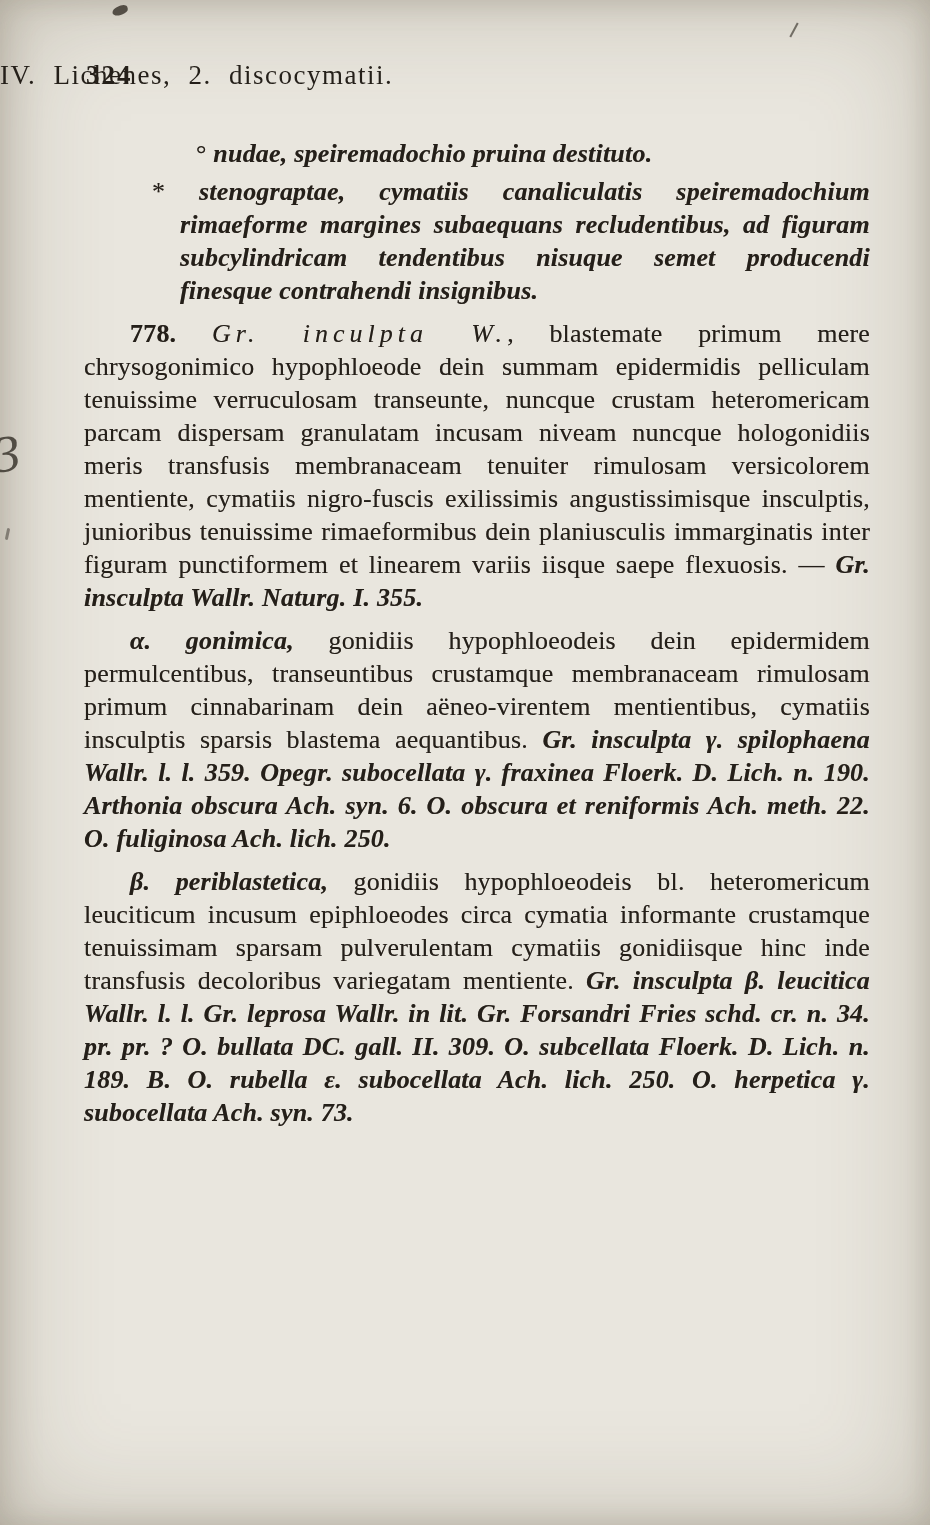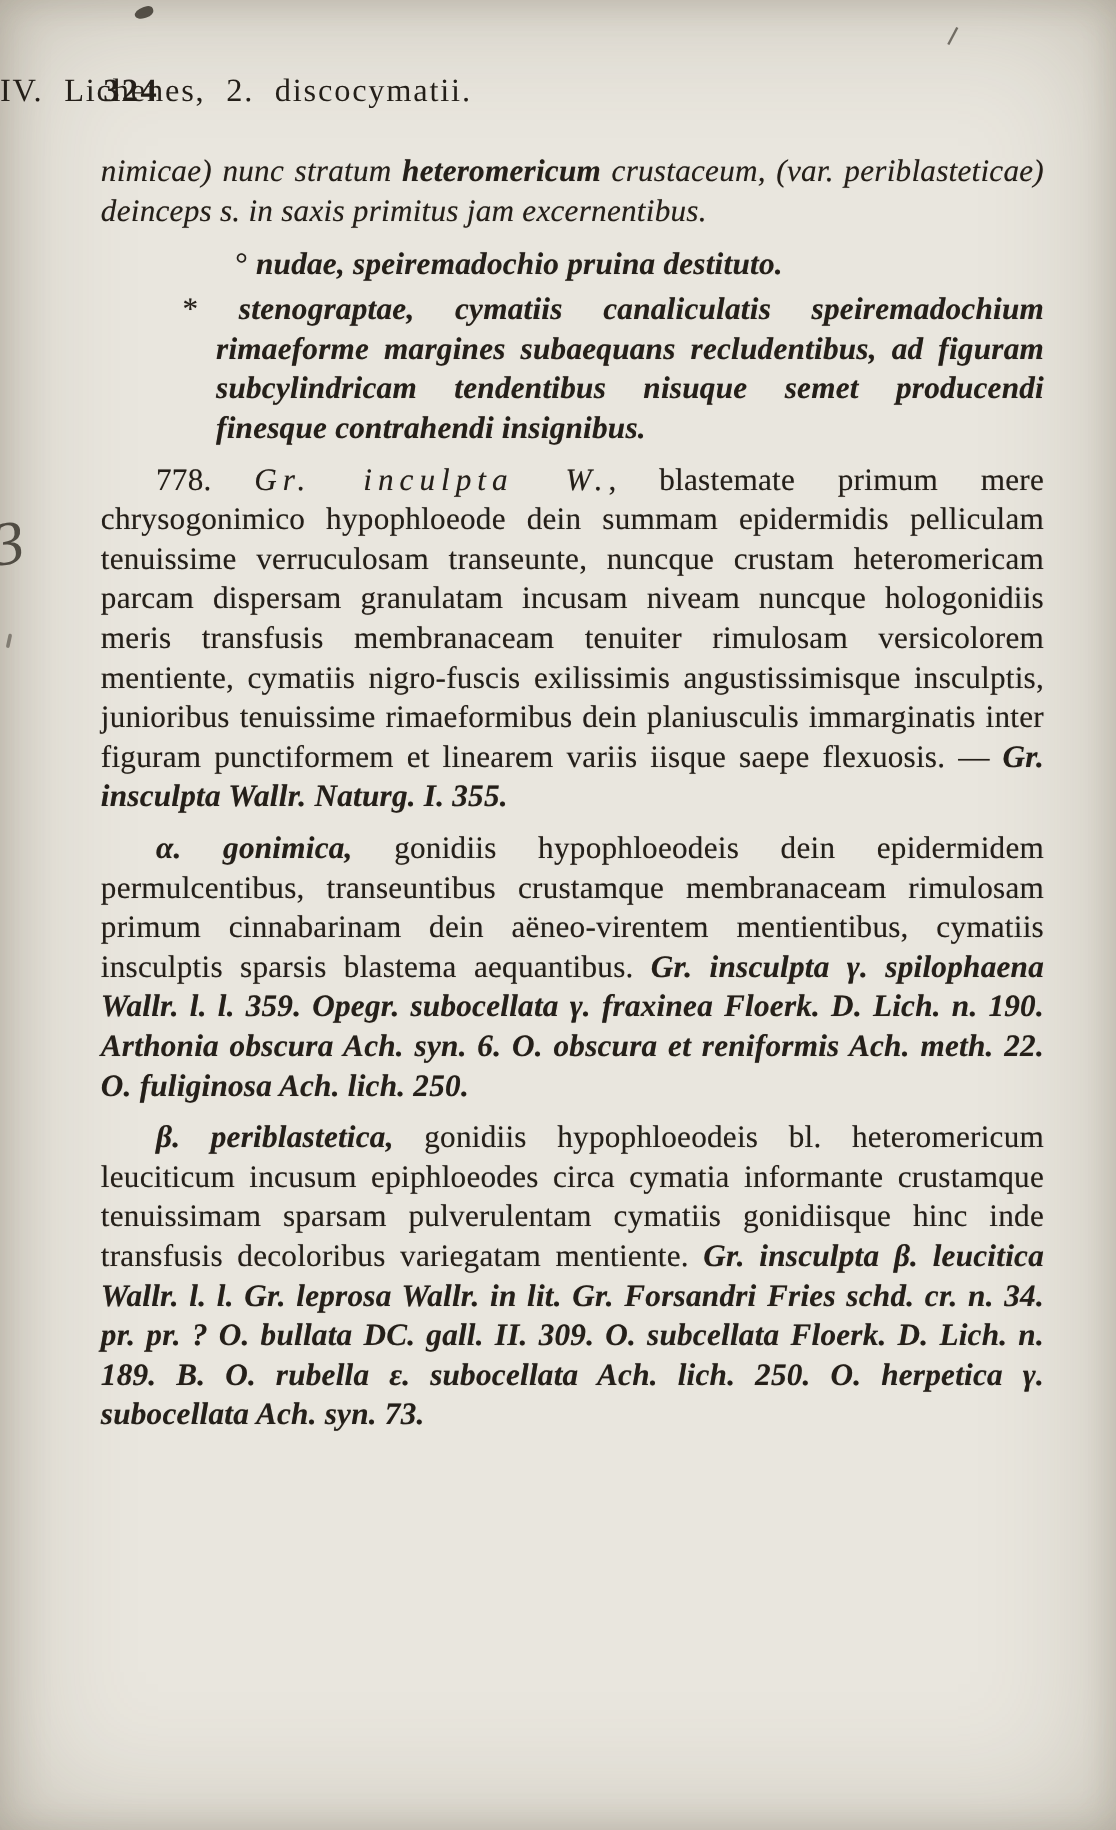--- a/index.html
+++ b/index.html
@@ -55,21 +55,21 @@
   }
 
   .para { margin: 0; }
   .para.flush  { text-indent: 0; }
   .para.inset  { margin: 5px 0 0 96px; text-indent: -28px; }
   .para.inset2 { margin: 11px 0 3px 112px; text-align: left; text-indent: 0; }
   .para.indent { text-indent: 46px; margin-top: 10px; }
 
   .seg-r  { font-style: normal; }
   .seg-i  { font-style: italic; }
-  .seg-b  { font-weight: normal; }
+  .seg-b  { font-weight: bold; }
   .seg-bi { font-style: italic; font-weight: bold; }
   .seg-bisp {
     font-style: italic;
     font-weight: normal;
     letter-spacing: 5px;
     word-spacing: 3px;
   }
 
   
   .margin-note {
@@ -116,21 +116,20 @@
     <span class="running-title">IV. Lichenes, 2. discocymatii.</span>
   </div>
 
   <div class="margin-note">3</div>
 
   <div class="artifact artifact-top"></div>
   <div class="artifact artifact-tr"></div>
   <div class="artifact artifact-left"></div>
 
   <div class="text-body">
-      <p class="para flush"><span class="seg-i">nimicae) nunc stratum </span><span class="seg-bi">heteromericum</span><span class="seg-i"> crustaceum, (var. periblasteticae) deinceps s. in saxis primitus jam excernentibus.</span></p>
       <p class="para inset2"><span class="seg-r">° </span><span class="seg-bi">nudae, speiremadochio pruina destituto.</span></p>
       <p class="para inset"><span class="seg-r">* </span><span class="seg-bi">stenograptae, cymatiis canaliculatis speiremadochium rimaeforme margines subaequans recludentibus, ad figuram subcylindricam tendentibus nisuque semet producendi finesque contrahendi insignibus.</span></p>
       <p class="para indent"><span class="seg-b">778. </span><span class="seg-bisp">Gr. inculpta W.</span><span class="seg-r">, blastemate primum mere chrysogonimico hypophloeode dein summam epidermidis pelliculam tenuissime verruculosam transeunte, nuncque crustam heteromericam parcam dispersam granulatam incusam niveam nuncque hologonidiis meris transfusis membranaceam tenuiter rimulosam versicolorem mentiente, cymatiis nigro-fuscis exilissimis angustissimisque insculptis, junioribus tenuissime rimaeformibus dein planiusculis immarginatis inter figuram punctiformem et linearem variis iisque saepe flexuosis. — </span><span class="seg-bi">Gr. insculpta Wallr. Naturg. I. 355.</span></p>
       <p class="para indent"><span class="seg-bi">α. gonimica,</span><span class="seg-r"> gonidiis hypophloeodeis dein epidermidem permulcentibus, transeuntibus crustamque membranaceam rimulosam primum cinnabarinam dein aëneo-virentem mentientibus, cymatiis insculptis sparsis blastema aequantibus. </span><span class="seg-bi">Gr. insculpta γ. spilophaena Wallr. l. l. 359. Opegr. subocellata γ. fraxinea Floerk. D. Lich. n. 190. Arthonia obscura Ach. syn. 6. O. obscura et reniformis Ach. meth. 22. O. fuliginosa Ach. lich. 250.</span></p>
       <p class="para indent"><span class="seg-bi">β. periblastetica,</span><span class="seg-r"> gonidiis hypophloeodeis bl. heteromericum leuciticum incusum epiphloeodes circa cymatia informante crustamque tenuissimam sparsam pulverulentam cymatiis gonidiisque hinc inde transfusis decoloribus variegatam mentiente. </span><span class="seg-bi">Gr. insculpta β. leucitica Wallr. l. l. Gr. leprosa Wallr. in lit. Gr. Forsandri Fries schd. cr. n. 34. pr. pr. ? O. bullata DC. gall. II. 309. O. subcellata Floerk. D. Lich. n. 189. B. O. rubella ε. subocellata Ach. lich. 250. O. herpetica γ. subocellata Ach. syn. 73.</span></p>
     </div>
 
 </div>
 
 </body></html>

